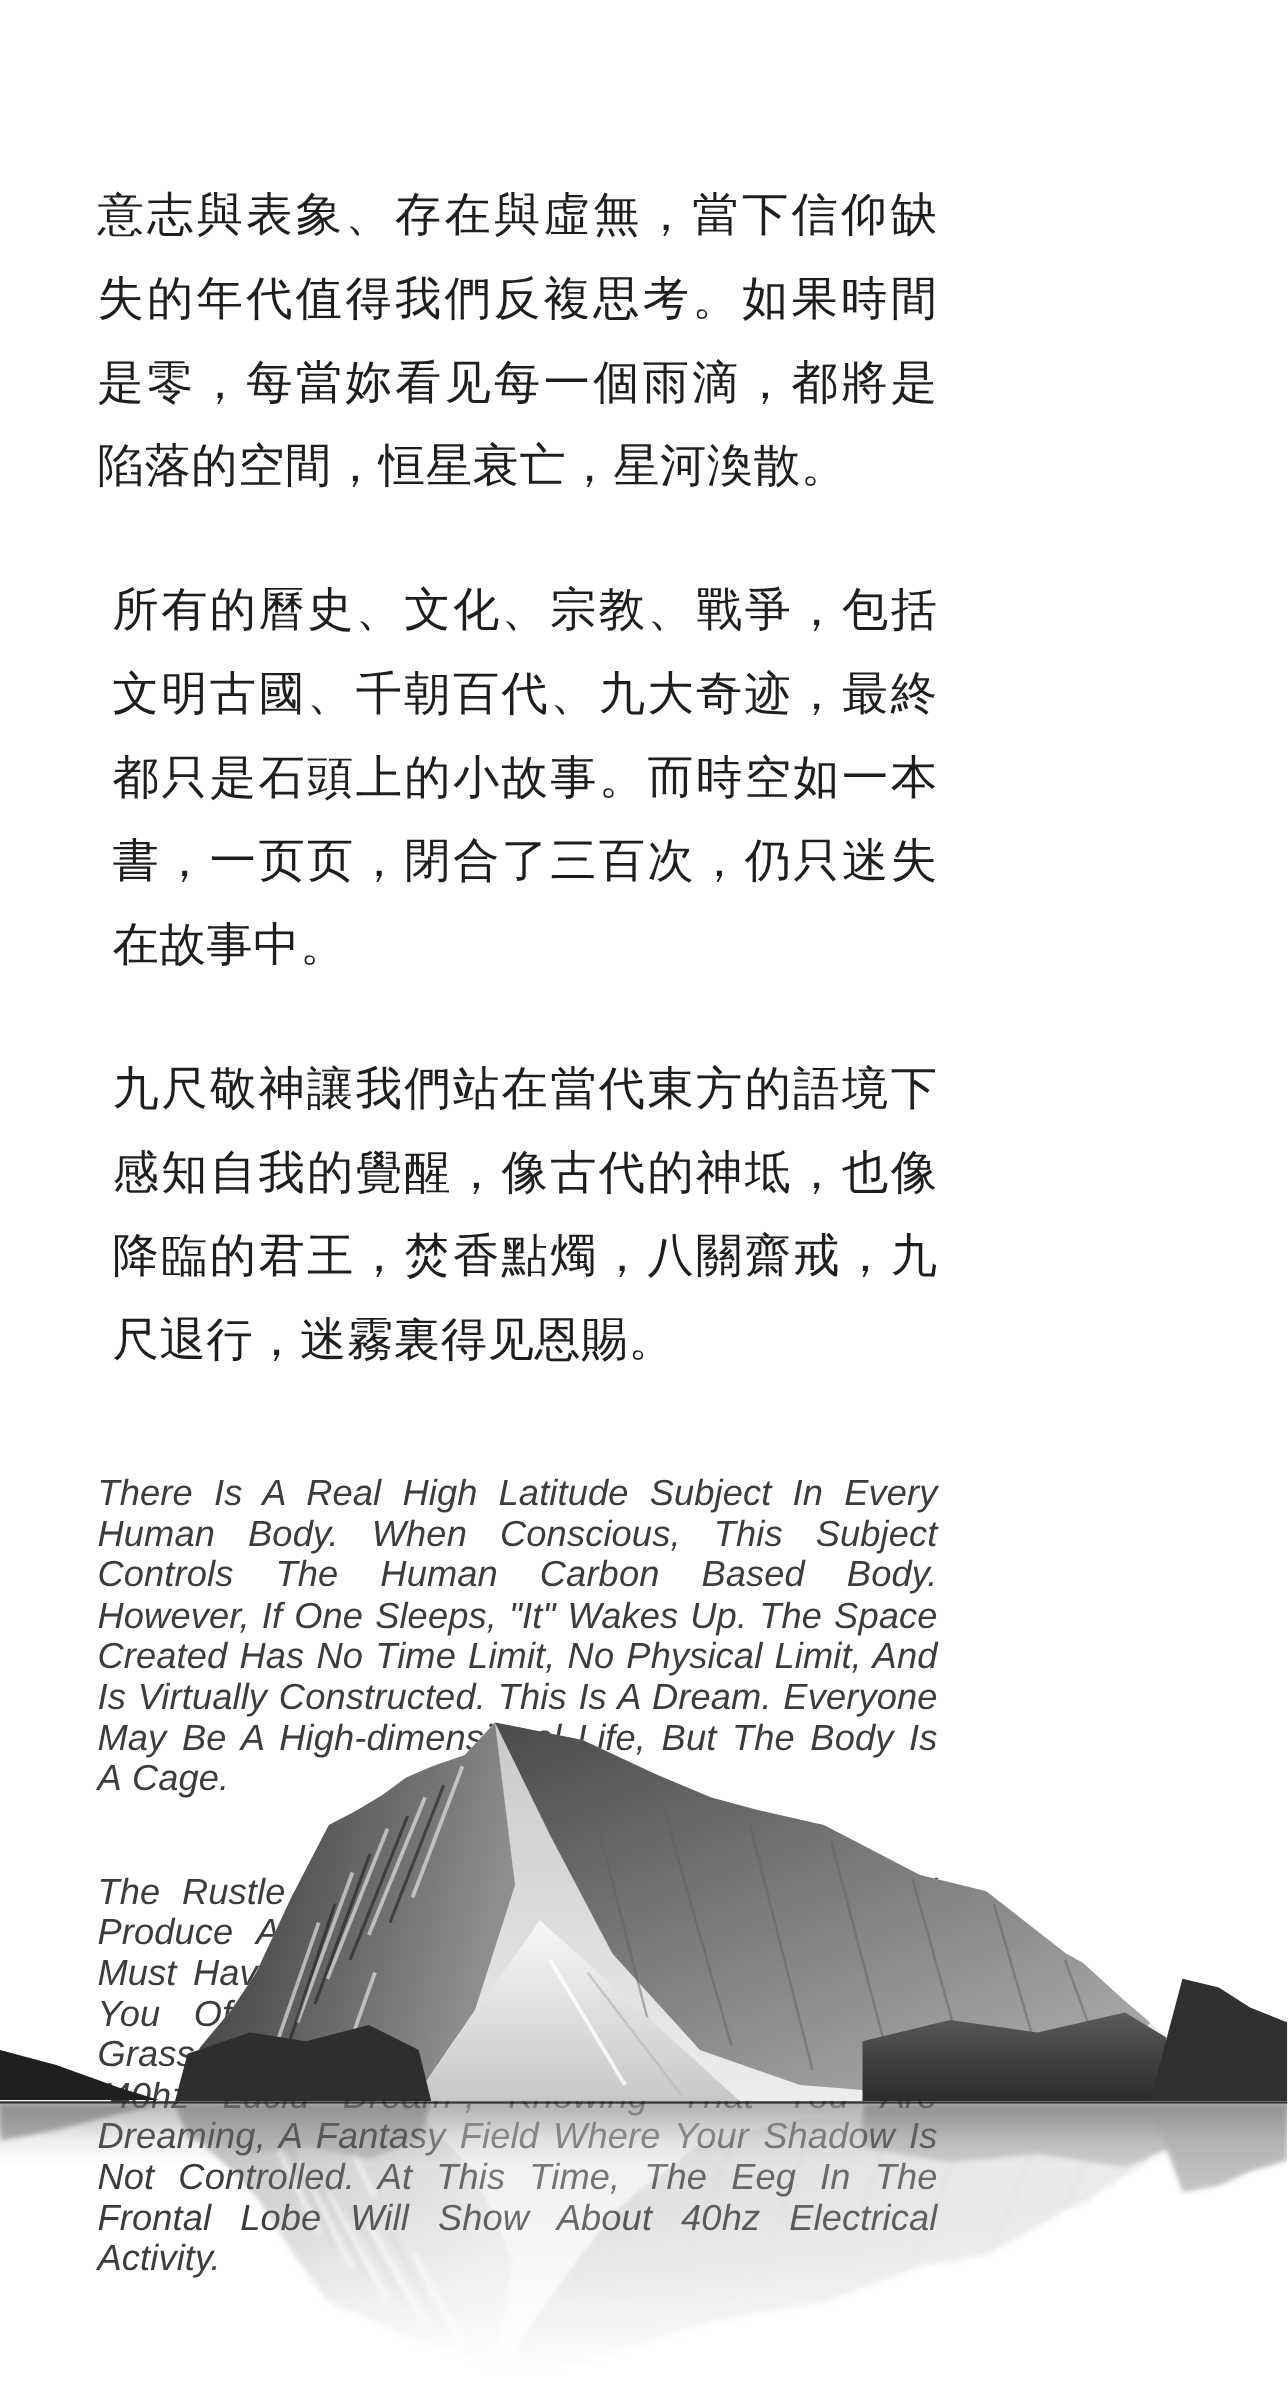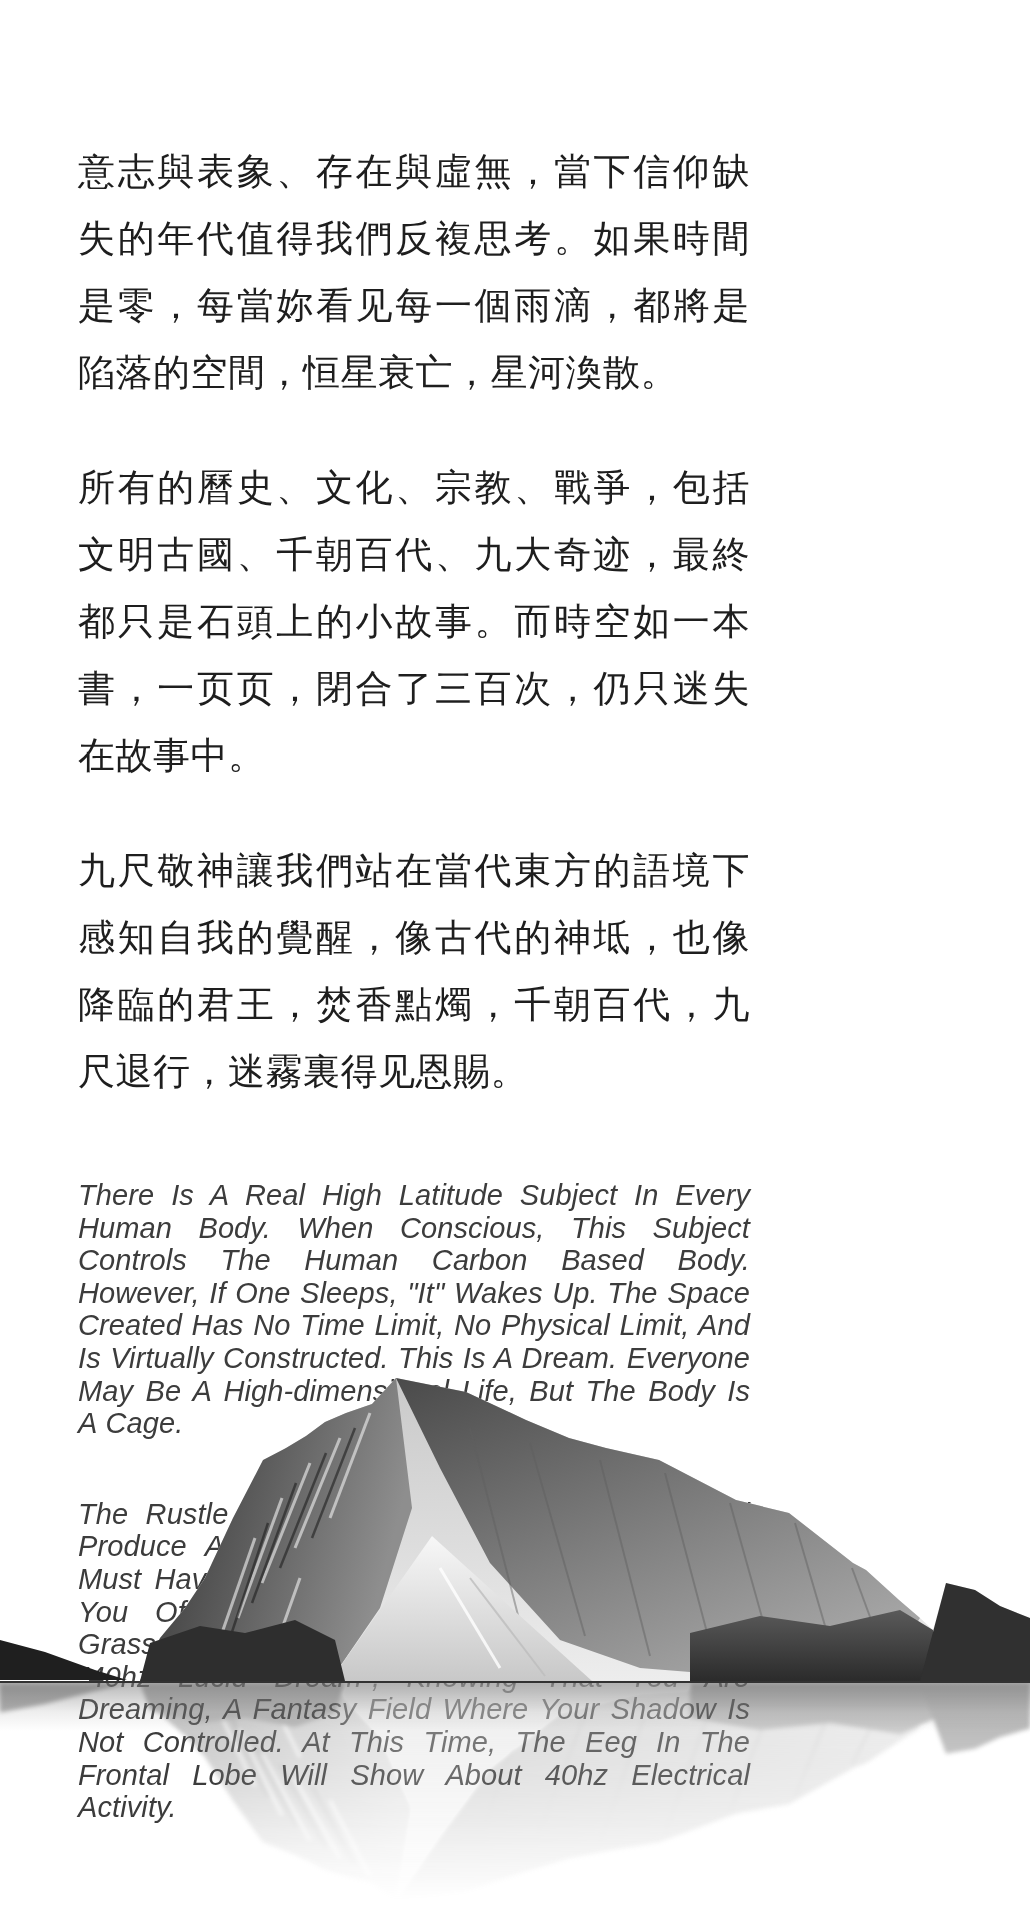--- a/index.html
+++ b/index.html
@@ -20,21 +20,21 @@
   
   .zh-block p {
     font-size: 37px;
     line-height: 67px;
     color: #1e1e1e;
     text-align: justify;
     text-justify: inter-character;
     letter-spacing: 0.5px;
     font-weight: 400;
   }
-  .zh-block p + p { margin-top: 48px; }
+  .zh-block p + p { margin-top: 48px; margin-left: 12px; }
   
   .en-block { margin-top: 74px; }
   .en-block p {
     font-size: 29px;
     line-height: 32.6px;
     font-style: italic;
     color: #3c3c3c;
     text-align: justify;
     letter-spacing: 0.1px;
     word-spacing: 1px;
@@ -84,21 +84,21 @@
   }
 </style>
 </head>
 <body>
 
 <main class="page">
 
   <section class="zh-block">
     <p>意志與表象、存在與虛無，當下信仰缺失的年代值得我們反複思考。如果時間是零，每當妳看见每一個雨滴，都將是陷落的空間，恒星衰亡，星河渙散。</p>
     <p>所有的曆史、文化、宗教、戰爭，包括文明古國、千朝百代、九大奇迹，最終都只是石頭上的小故事。而時空如一本書，一页页，閉合了三百次，仍只迷失在故事中。</p>
-    <p>九尺敬神讓我們站在當代東方的語境下感知自我的覺醒，像古代的神坻，也像降臨的君王，焚香點燭，千朝百代，九尺退行，迷霧裏得见恩賜。</p>
+    <p>九尺敬神讓我們站在當代東方的語境下感知自我的覺醒，像古代的神坻，也像降臨的君王，焚香點燭，八關齋戒，九尺退行，迷霧裏得见恩賜。</p>
   </section>
 
   <section class="en-block">
     <p>There Is A Real High Latitude Subject In Every Human Body. When Conscious, This Subject Controls The Human Carbon Based Body. However, If One Sleeps, "It" Wakes Up. The Space Created Has No Time Limit, No Physical Limit, And Is Virtually Constructed. This Is A Dream. Everyone May Be A High-dimensional Life, But The Body Is A Cage.</p>
     <p>The Rustle Of Leaves, Cello And Bass Can All Produce A 40hz Sound Range. In Nature, You Must Have Heard It, But It Lacks The Smell That You Often Ignore: Tea Garden, Water Area, Grass... It Seems That You Are Transmitting A "40hz Lucid Dream", Knowing That You Are Dreaming, A Fantasy Field Where Your Shadow Is Not Controlled. At This Time, The Eeg In The Frontal Lobe Will Show About 40hz Electrical Activity.</p>
   </section>
 
   <figure class="iceberg-figure">
 
     <svg class="berg-main" viewBox="0 0 1030 313" preserveAspectRatio="none" xmlns="http://www.w3.org/2000/svg">

